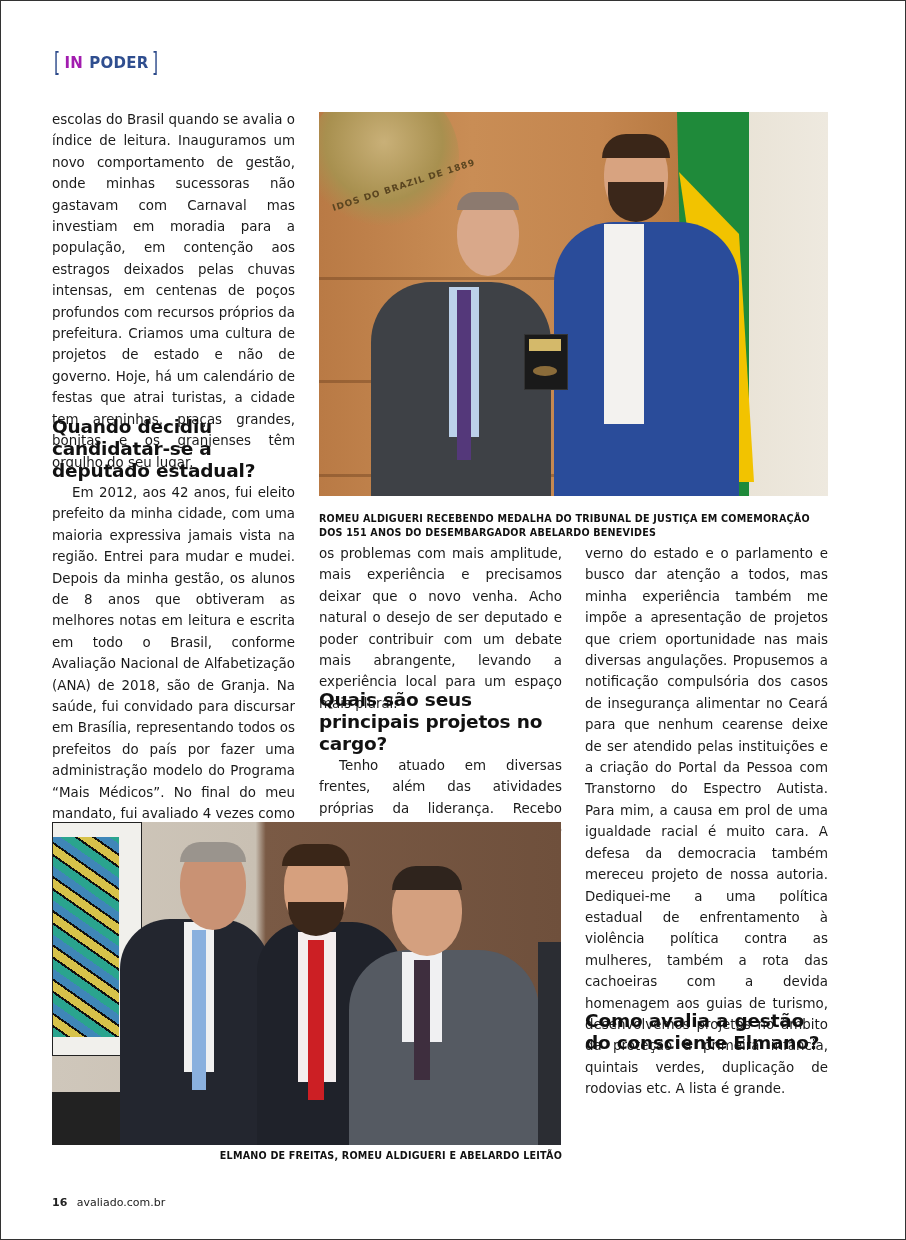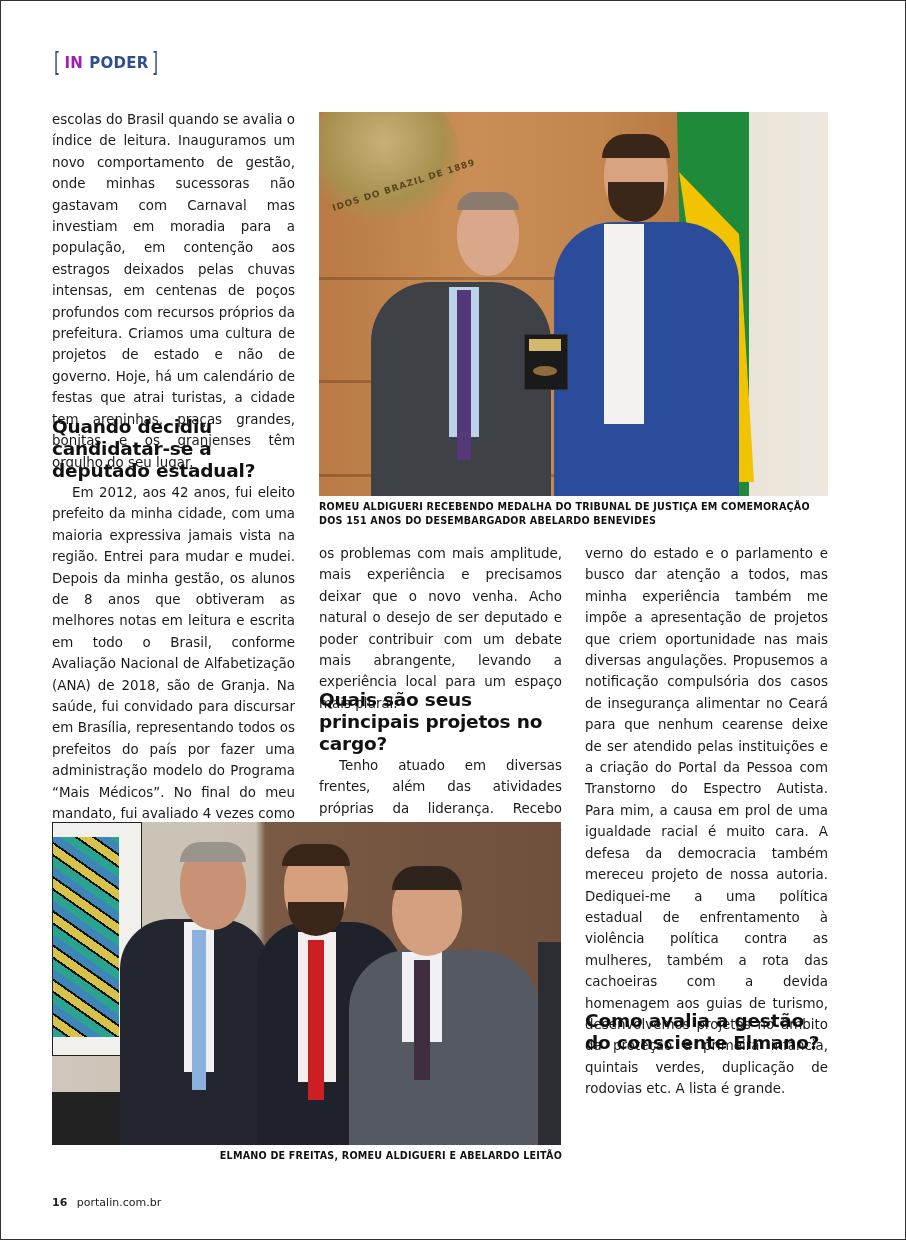--- a/index.html
+++ b/index.html
@@ -35,21 +35,21 @@
   .c1b { left: 51px; top: 415px; width: 243px; }
   .c2 { left: 318px; top: 542px; width: 243px; }
   .c2b { left: 318px; top: 688px; width: 243px; }
   .c3 { left: 584px; top: 542px; width: 243px; }
   .c3b { left: 584px; top: 1009px; width: 243px; }
 
   .caption {
     position: absolute; font-family: "DejaVu Sans", sans-serif; font-weight: bold;
     font-size: 9.6px; line-height: 14px; color: #111; letter-spacing: 0.2px;
   }
-  .cap1 { left: 318px; top: 499px; width: 510px; }
+  .cap1 { left: 318px; top: 511px; width: 510px; }
   .cap2 { left: 51px; top: 1148px; width: 510px; text-align: right; }
 
   .footer {
     position: absolute; left: 51px; top: 1195px; font-size: 11px; color: #222;
   }
   .footer .num { font-weight: bold; margin-right: 6px; }
 
   
   .photo1 {
     position: absolute; left: 318px; top: 111px; width: 509px; height: 384px;
@@ -186,15 +186,15 @@
     <div class="person q-shirt3"></div>
     <div class="person q-tie3"></div>
     <div class="person q-head3"></div>
     <div class="person q-hair3"></div>
     <div class="person q-edge"></div>
   </div>
   <div class="caption cap2">ELMANO DE FREITAS, ROMEU ALDIGUERI E ABELARDO LEITÃO</div>
 
   <div class="footer">
     <span class="num">16</span>
-    <span>portalin.com.br</span>
+    <span>avaliado.com.br</span>
   </div>
 </div>
 
 </body></html>

